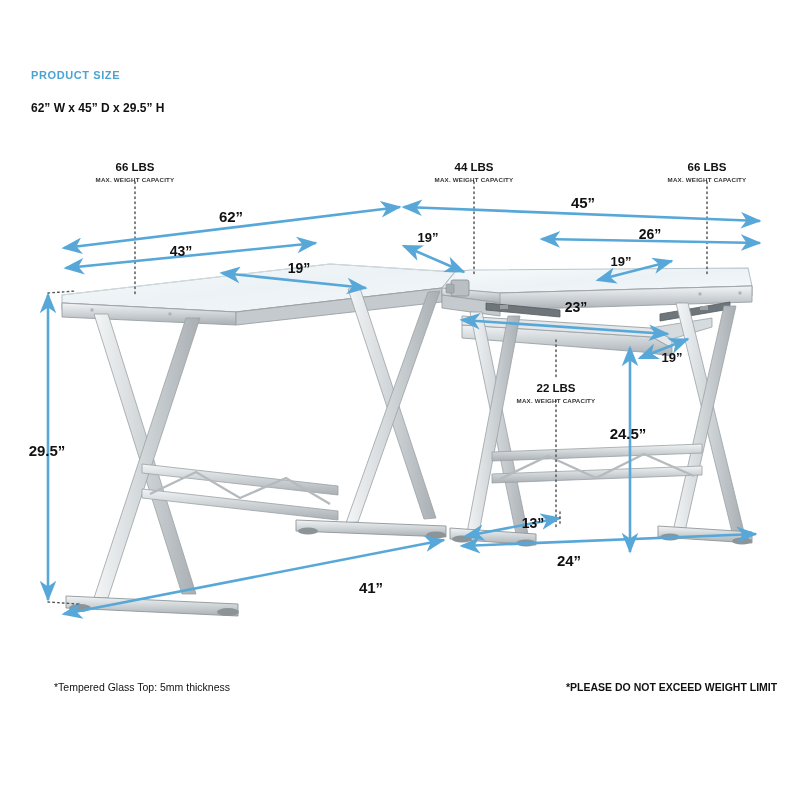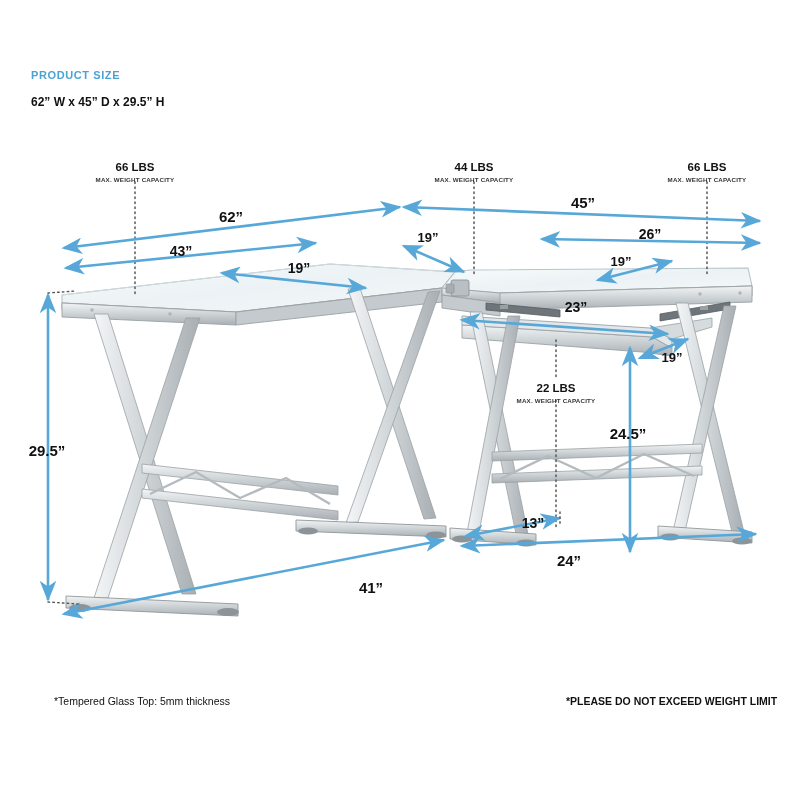--- a/index.html
+++ b/index.html
@@ -1,21 +1,21 @@
 <!DOCTYPE html>
 <html><head>
 <meta charset="utf-8">
 <style>
   html,body{margin:0;padding:0;background:#fff;}
   body{width:800px;height:800px;font-family:"Liberation Sans",sans-serif;overflow:hidden;}
   #stage{position:relative;width:696px;height:800px;background:#ffffff;}
   #header{position:absolute;left:31px;top:68px;}
   #header .ttl{font-size:11px;font-weight:bold;letter-spacing:.6px;color:#4ba3d3;line-height:14px;}
-  #header .sub{font-size:12px;font-weight:bold;color:#111;line-height:16px;margin-top:12px;}
-  .foot{position:absolute;top:681px;font-size:10.5px;color:#111;font-weight:bold;white-space:nowrap;margin-top:14px;}
+  #header .sub{font-size:12px;font-weight:bold;color:#111;line-height:16px;margin-top:18px;}
+  .foot{position:absolute;top:681px;font-size:10.5px;color:#111;font-weight:bold;white-space:nowrap;}
   #foot-left{left:54px;font-weight:normal;}
   #foot-right{left:566px;}
   svg{position:absolute;left:0;top:0;}
   .dimtxt{font-family:"Liberation Sans",sans-serif;font-weight:bold;fill:#111;}
   .wlbl{font-family:"Liberation Sans",sans-serif;font-weight:bold;fill:#111;}
   .wsub{font-family:"Liberation Sans",sans-serif;font-weight:bold;fill:#333;}
 </style>
 </head>
 <body>
 

